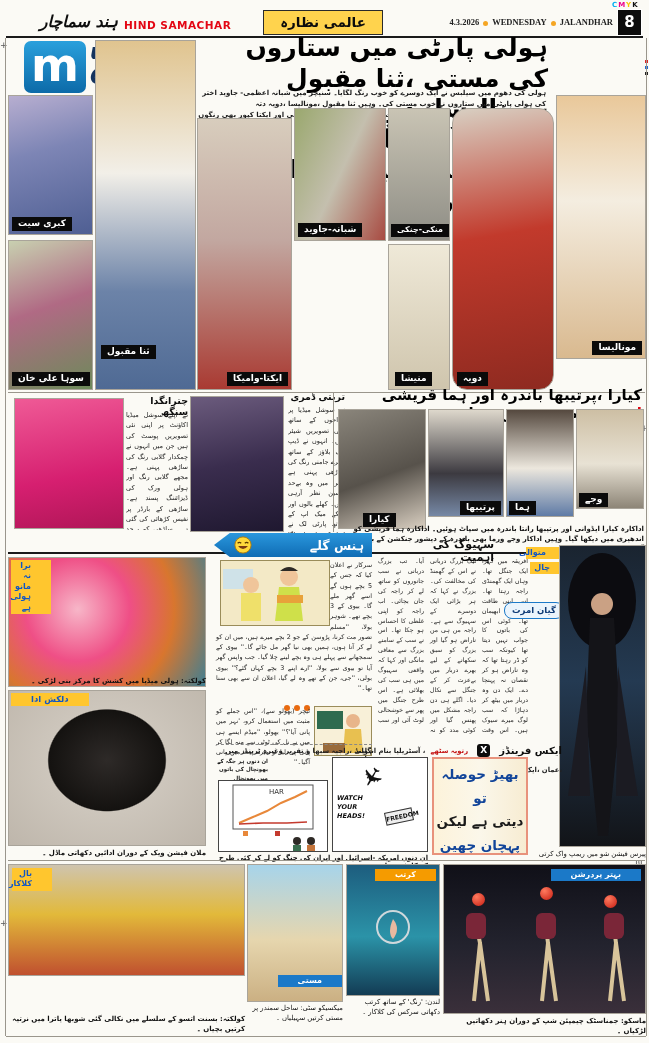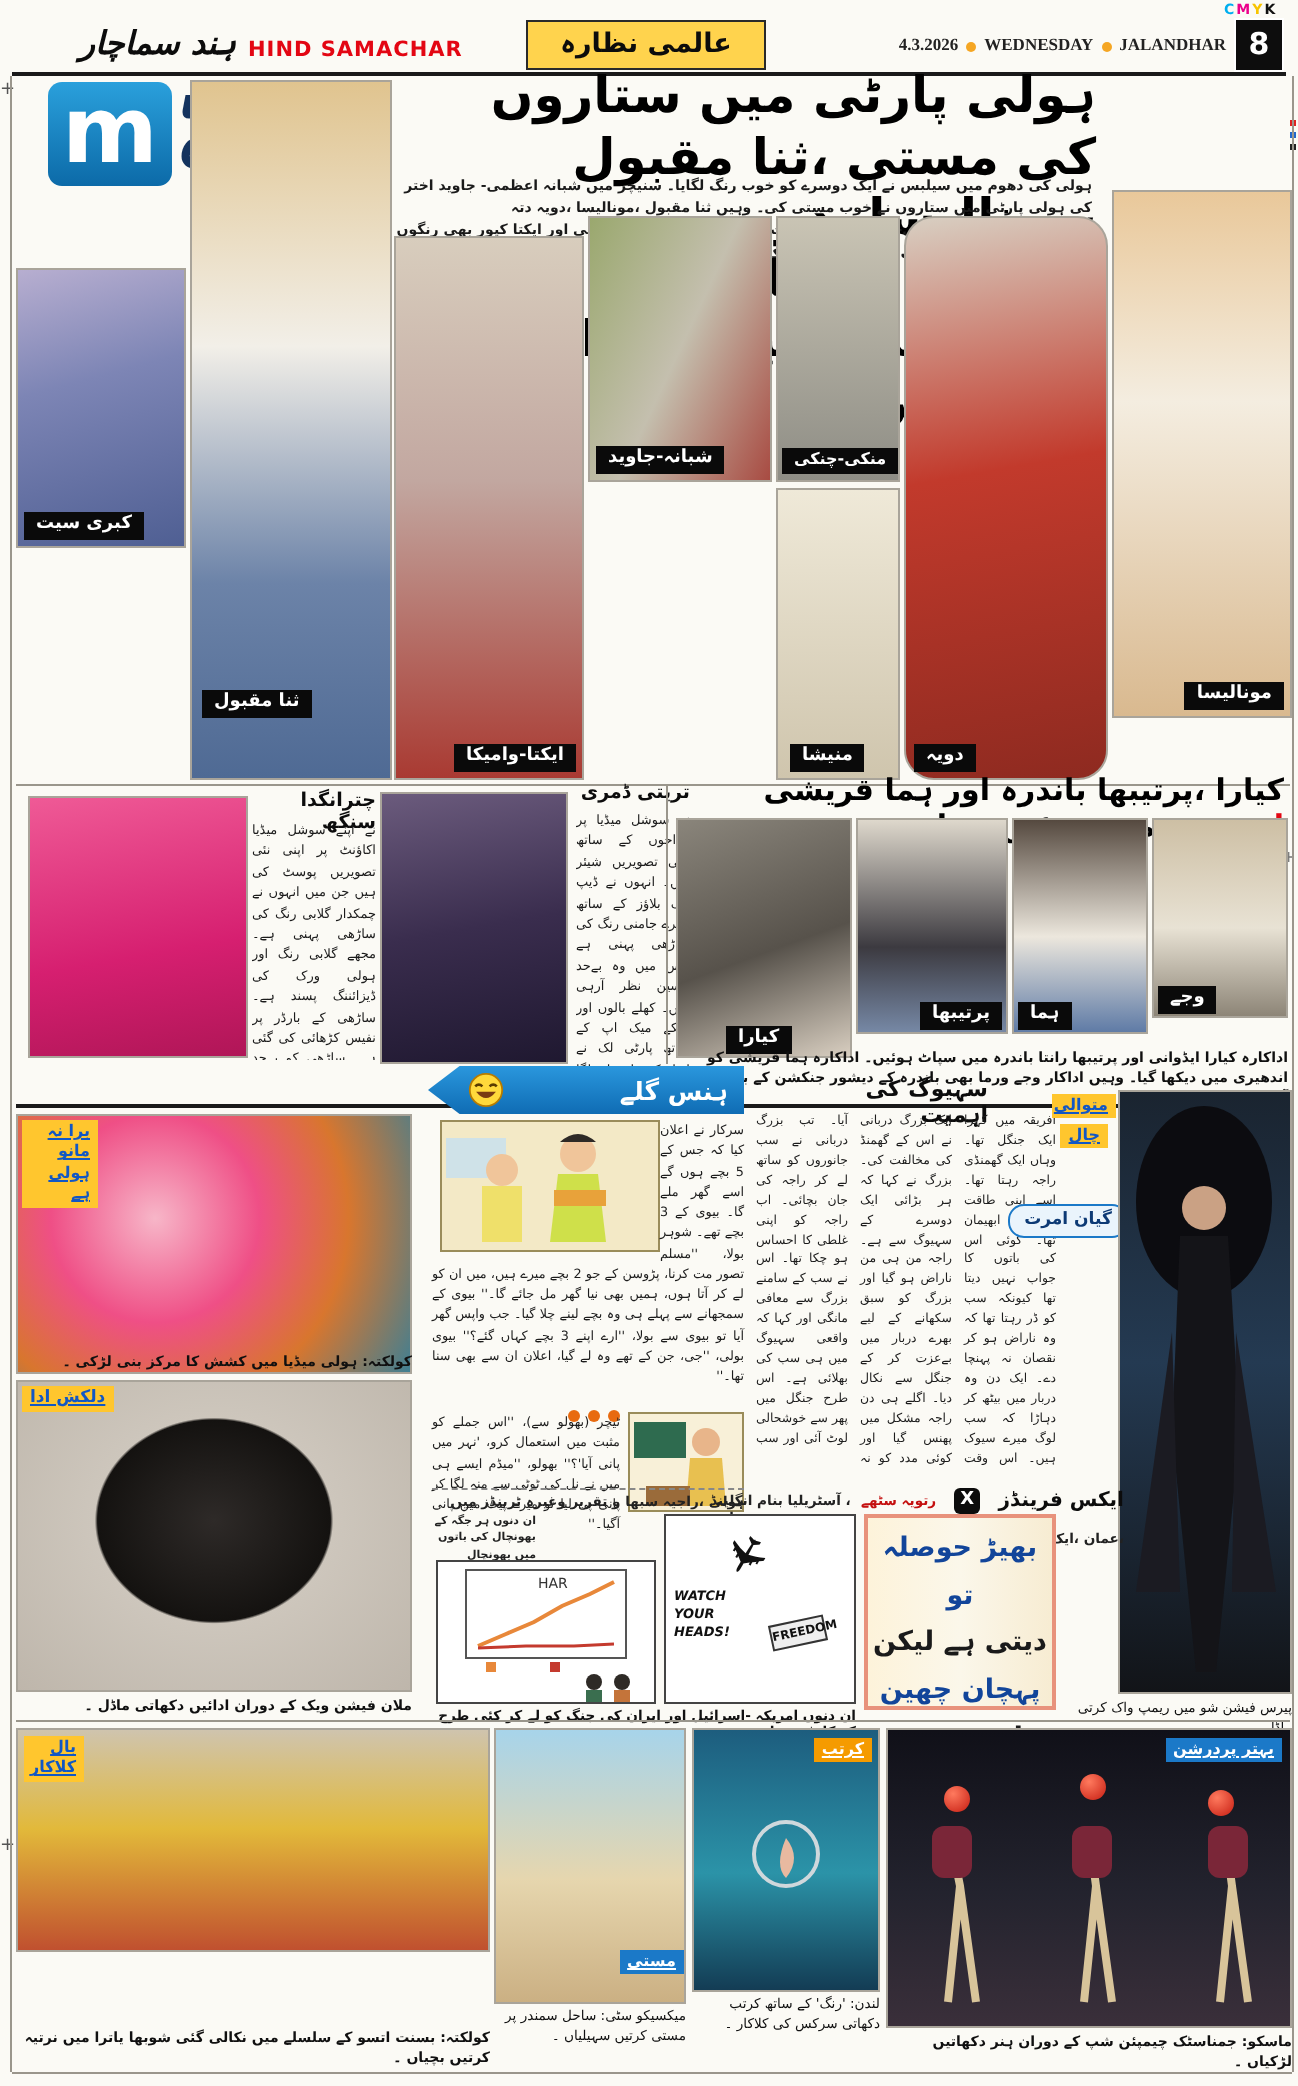--- a/index.html
+++ b/index.html
@@ -3,30 +3,30 @@
 <meta charset="utf-8">
 <style>
   html,body{margin:0;padding:0;background:#e9e7e1;}
   .page{position:relative;width:649px;height:1043px;background:#fbfaf5;overflow:hidden;
         font-family:"DejaVu Sans",sans-serif;color:#111;}
   .abs{position:absolute;}
   .rtl{direction:rtl;text-align:right;unicode-bidi:isolate;}
   .photo{position:absolute;border:1px solid #a9a49a;box-sizing:border-box;}
   .pcap{position:absolute;background:#0a0a0a;color:#fff;font-size:9px;font-weight:700;
         padding:1px 6px 2px;white-space:nowrap;direction:rtl;line-height:1.25;}
-  .chip{position:absolute;font-weight:700;padding:1px 4px;line-height:1.3;box-sizing:border-box;text-decoration:underline;}
+  .chip{position:absolute;font-weight:700;text-align:center;padding:1px 20px;line-height:1.3;box-sizing:border-box;}
   .chip-y{background:#ffc62e;color:#1257c4;}
   .chip-b{background:#1b79c8;color:#fff;}
   .chip-o{background:#f59b00;color:#fff;}
   .hairline{position:absolute;background:#9a968c;}
   .blackline{position:absolute;background:#1a1a1a;}
   .smalltext{font-size:6.5px;line-height:1.6;text-align:justify;color:#1c1c1c;}
   .capline{font-size:7px;font-weight:700;line-height:1.45;color:#101010;}
   
-  .ph-kubbra{background:linear-gradient(165deg,#b7aed0 0%,#7d85b5 40%,#4f5f93 100%);margin-top:39px;}
+  .ph-kubbra{background:linear-gradient(165deg,#b7aed0 0%,#7d85b5 40%,#4f5f93 100%);}
   .ph-soha{background:linear-gradient(160deg,#c8d0b0,#b06a84 45%,#6d8a5a);}
   .ph-sana{background:linear-gradient(180deg,#e0c48f 0%,#f2efe8 38%,#6c83a8 72%,#4f6a94 100%);}
   .ph-ekta{background:linear-gradient(180deg,#d8cdbd 0%,#c2a7a0 45%,#a93a32 100%);}
   .ph-shabana{background:linear-gradient(115deg,#9aa86e 0%,#c4bfae 50%,#a84b42 100%);}
   .ph-richa{background:linear-gradient(115deg,#e5e3dc 0%,#cfcabe 50%,#403e3e 100%);}
   .ph-munki{background:linear-gradient(180deg,#c9c4b4,#8e8d85);}
   .ph-manisha{background:linear-gradient(180deg,#efe9d8,#cfc5ad);}
   .ph-divya{background:linear-gradient(170deg,#d8cfc2 0%,#c23a2c 45%,#8e2a20 100%);border-radius:15px;}
   .ph-monalisa{background:linear-gradient(180deg,#e9c89a 0%,#f4ede0 40%,#d9b98f 100%);}
   .ph-chitrangada{background:linear-gradient(170deg,#ef5a96,#d61f70 60%,#b01657);}
@@ -94,20 +94,23 @@
     <div>دتہ ،رچا چڈھا ،چنکی -منکی سے لے کر وامیکا اور ایکتا آئیں نظر</div>
   </div>
   <div class="abs rtl" style="left:198px;top:88px;width:348px;font-size:7px;font-weight:700;line-height:1.6;color:#1a1a1a;">
     <div>ہولی کی دھوم میں سیلبس نے ایک دوسرے کو خوب رنگ لگایا۔ سنیچر میں شبانہ اعظمی- جاوید اختر کی ہولی پارٹی میں ستاروں نے خوب مستی کی۔ وہیں ثنا مقبول ،مونالیسا ،دویہ دتہ</div>
     <div>علی فضل ،رچا چڈھا ،چنکی- منکی ،کبری سیت ،سوہا علی خان ،وامیکا گبی اور ایکتا کپور بھی رنگوں سے سرابور الگ الگ مقامات پر ہولی کھیلتے دکھائی دیے۔ (تصاویر: چاول)</div>
   </div>
 
   <div class="photo ph-kubbra" style="left:8px;top:95px;width:85px;height:140px;">
     <span class="pcap" style="left:3px;bottom:3px;">کبری سیت</span>
   </div>
+  <div class="photo ph-soha" style="left:8px;top:240px;width:85px;height:150px;">
+    <span class="pcap" style="left:3px;bottom:3px;">سوہا علی خان</span>
+  </div>
   <div class="photo ph-sana" style="left:95px;top:40px;width:101px;height:350px;">
     <span class="pcap" style="left:5px;bottom:30px;">ثنا مقبول</span>
   </div>
   <div class="photo ph-ekta" style="left:197px;top:118px;width:95px;height:272px;">
     <span class="pcap" style="right:3px;bottom:3px;">ایکتا-وامیکا</span>
   </div>
   <div class="photo ph-shabana" style="left:294px;top:108px;width:92px;height:133px;">
     <span class="pcap" style="left:3px;bottom:3px;">شبانہ-جاوید</span>
   </div>
   <div class="photo ph-munki" style="left:388px;top:108px;width:62px;height:133px;">

